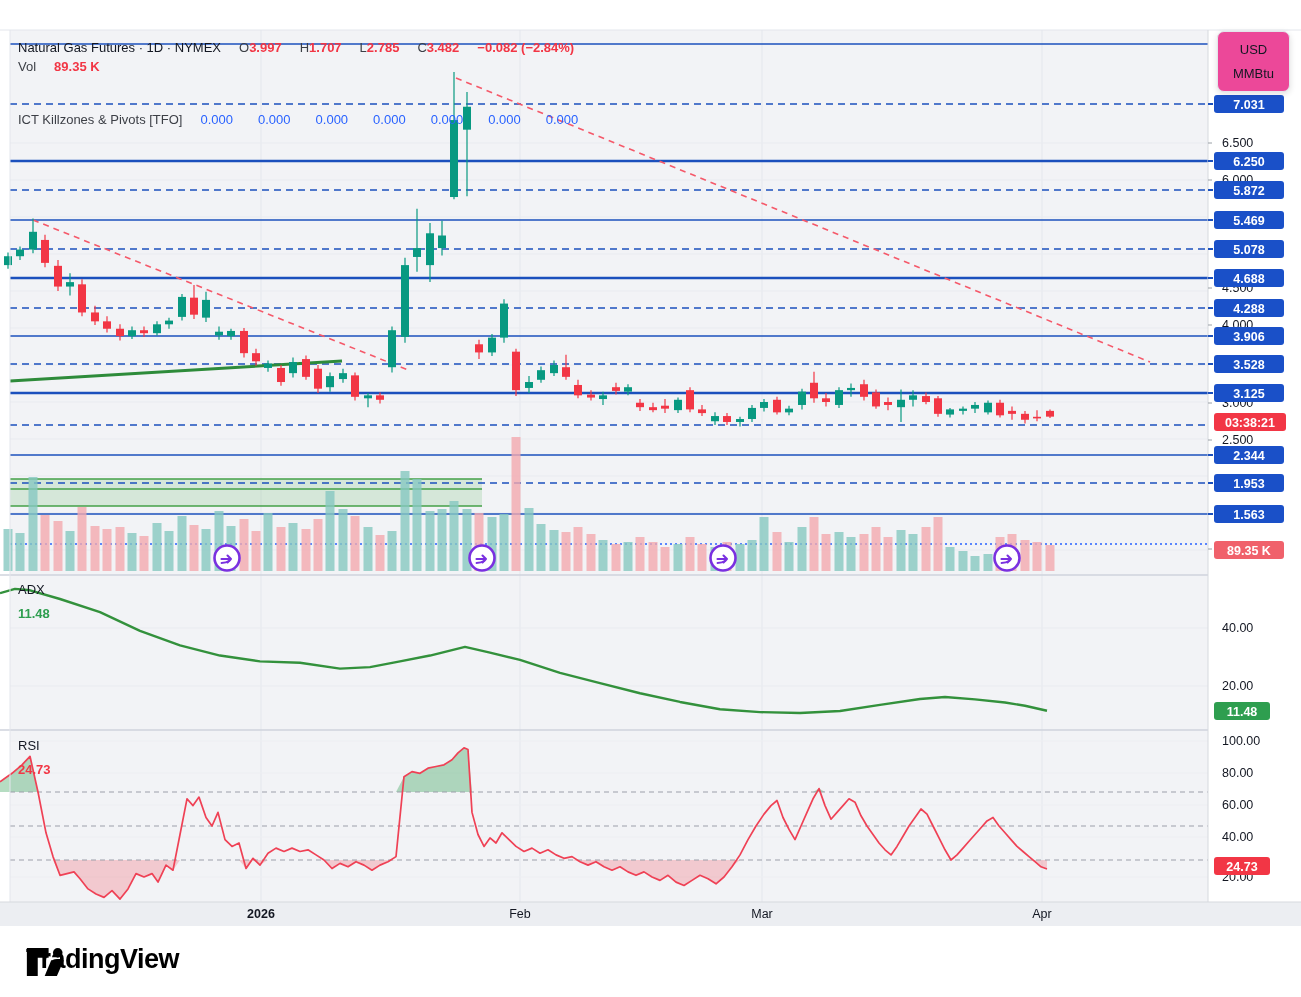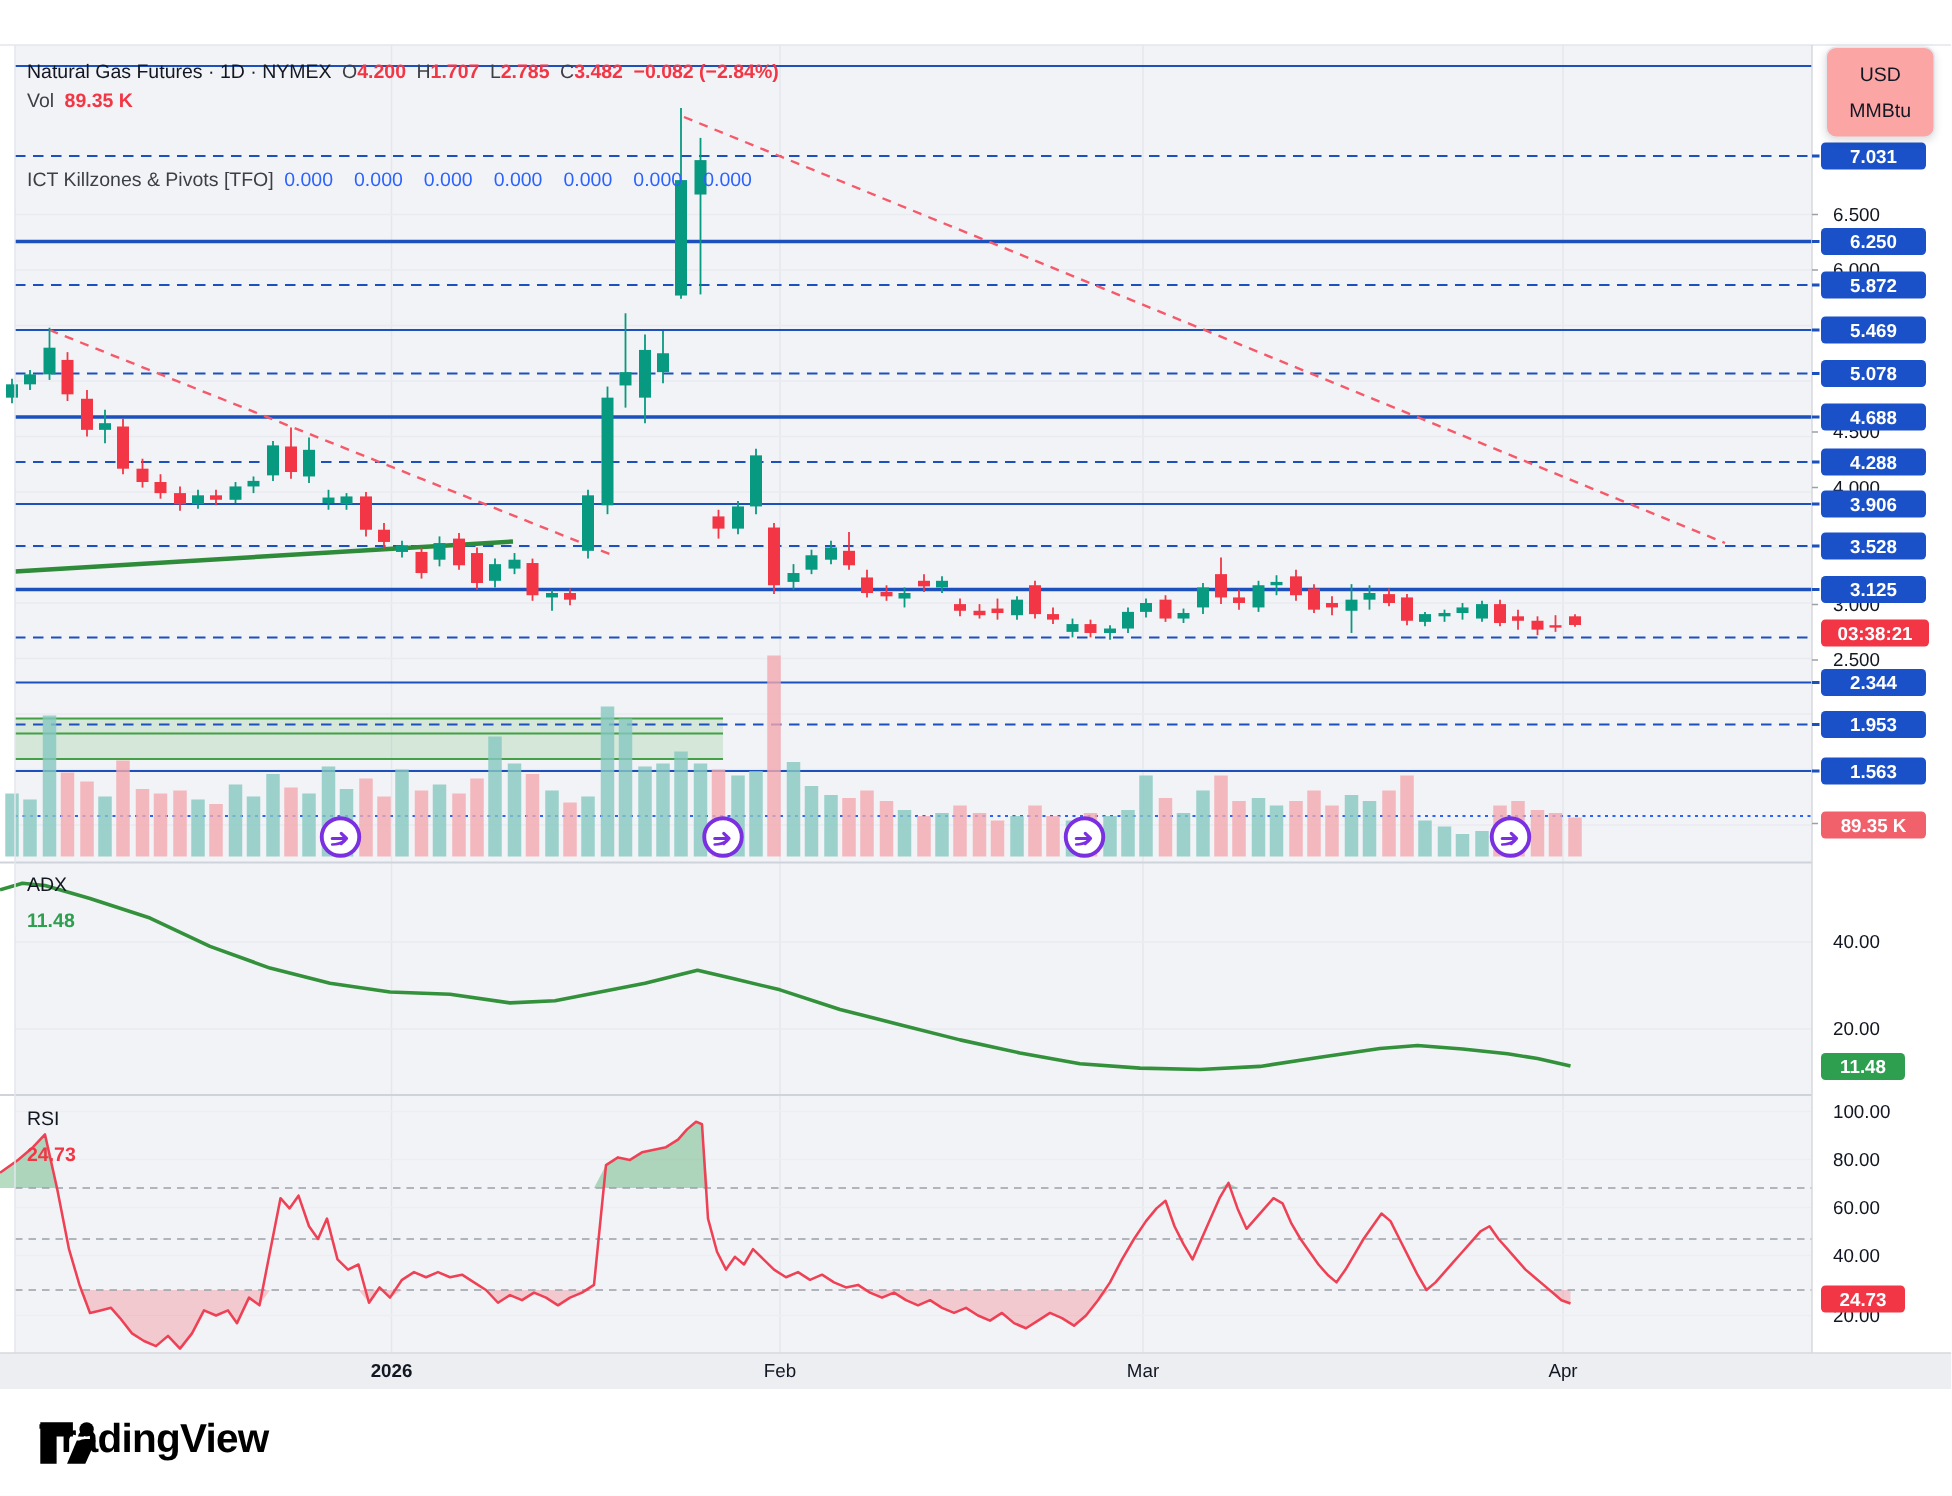--- a/index.html
+++ b/index.html
@@ -1,29 +1,29 @@
 <!DOCTYPE html>
 <html><head>
 <meta charset="utf-8">
 <style>
   html,body{margin:0;padding:0;background:#fff;}
   .page{position:relative;width:1301px;height:997px;background:#ffffff;
         font-family:"Liberation Sans",sans-serif;overflow:hidden;}
   svg{position:absolute;left:0;top:0;}
   .hdr{position:absolute;left:18px;top:8px;font-size:14px;font-weight:600;color:#131722;z-index:5;}
-  .legend{position:absolute;left:18px;z-index:5;font-size:13px;color:#131722;display:flex;gap:7px;align-items:baseline;white-space:nowrap;}
+  .legend{position:absolute;left:18px;z-index:5;font-size:13px;color:#131722;display:flex;gap:18px;align-items:baseline;white-space:nowrap;}
   .legend .sym{font-weight:500;}
   .legend .lab{color:#3c3f46;}
   .legend .red{color:#f23645;font-weight:600;}
   .legend .blue{color:#2962ff;margin-top:34px;}
   .legend .blue + .blue{margin-left:7px;}
   .paneleg{position:absolute;left:18px;z-index:5;font-size:13px;color:#131722;display:flex;gap:9px;flex-direction:column;}
   .paneleg .green{color:#2e9e4f;font-weight:600;}
   .paneleg .red{color:#f23645;font-weight:600;}
-  .unitbox{position:absolute;left:1217px;top:31px;width:71px;height:59px;background:#fca5a5;
+  .unitbox{position:absolute;left:1217px;top:31px;width:71px;height:59px;background:#ec4899;
            border:1px solid #e3e6ec;border-radius:7px;box-shadow:0 2px 6px rgba(0,0,0,.13);
            display:flex;flex-direction:column;justify-content:space-evenly;align-items:center;
            font-size:13px;color:#131722;z-index:6;}
   .tvlogo{position:absolute;left:26px;top:944px;display:flex;align-items:center;gap:10px;z-index:5;cursor:pointer;}
   .tvlogo .txt{font-size:27px;font-weight:800;color:#000;letter-spacing:-0.5px;}
   .hotzone{position:absolute;z-index:4;}
 </style>
 </head>
 <body>
 
@@ -436,21 +436,21 @@
       <text x="1222" y="777" font-size="12.5" fill="#131722" font-family="&quot;Liberation Sans&quot;,sans-serif" font-weight="normal" text-anchor="start">80.00</text>
       <text x="1222" y="809" font-size="12.5" fill="#131722" font-family="&quot;Liberation Sans&quot;,sans-serif" font-weight="normal" text-anchor="start">60.00</text>
       <text x="1222" y="841" font-size="12.5" fill="#131722" font-family="&quot;Liberation Sans&quot;,sans-serif" font-weight="normal" text-anchor="start">40.00</text>
       <text x="1222" y="881" font-size="12.5" fill="#131722" font-family="&quot;Liberation Sans&quot;,sans-serif" font-weight="normal" text-anchor="start">20.00</text>
       <rect x="1214" y="857" width="56" height="18" rx="3" fill="#f23645"></rect>
       <text x="1242" y="870.5" font-size="12.5" fill="#fff" font-family="&quot;Liberation Sans&quot;,sans-serif" font-weight="bold" text-anchor="middle">24.73</text>
     </svg>
 
   <div class="legend" style="top:40px;">
     <span class="sym">Natural Gas Futures · 1D · NYMEX</span>
-    <span><span class="lab">O</span><span class="red">4.200</span></span>
+    <span><span class="lab">O</span><span class="red">3.997</span></span>
     <span><span class="lab">H</span><span class="red">1.707</span></span>
     <span><span class="lab">L</span><span class="red">2.785</span></span>
     <span><span class="lab">C</span><span class="red">3.482</span></span>
     <span class="red">−0.082 (−2.84%)</span>
   </div>
 
   <div class="legend" style="top:59px;">
     <span class="lab">Vol</span>
     <span class="red">89.35 K</span>
   </div>

